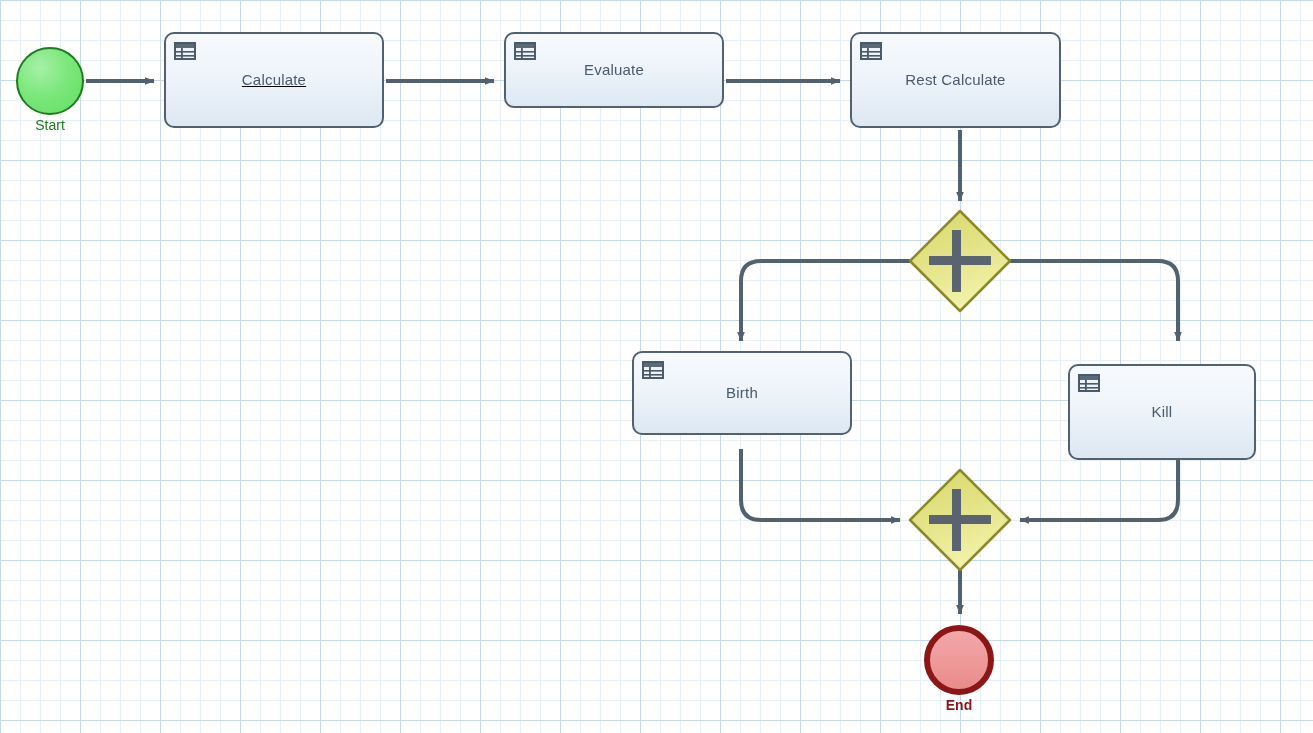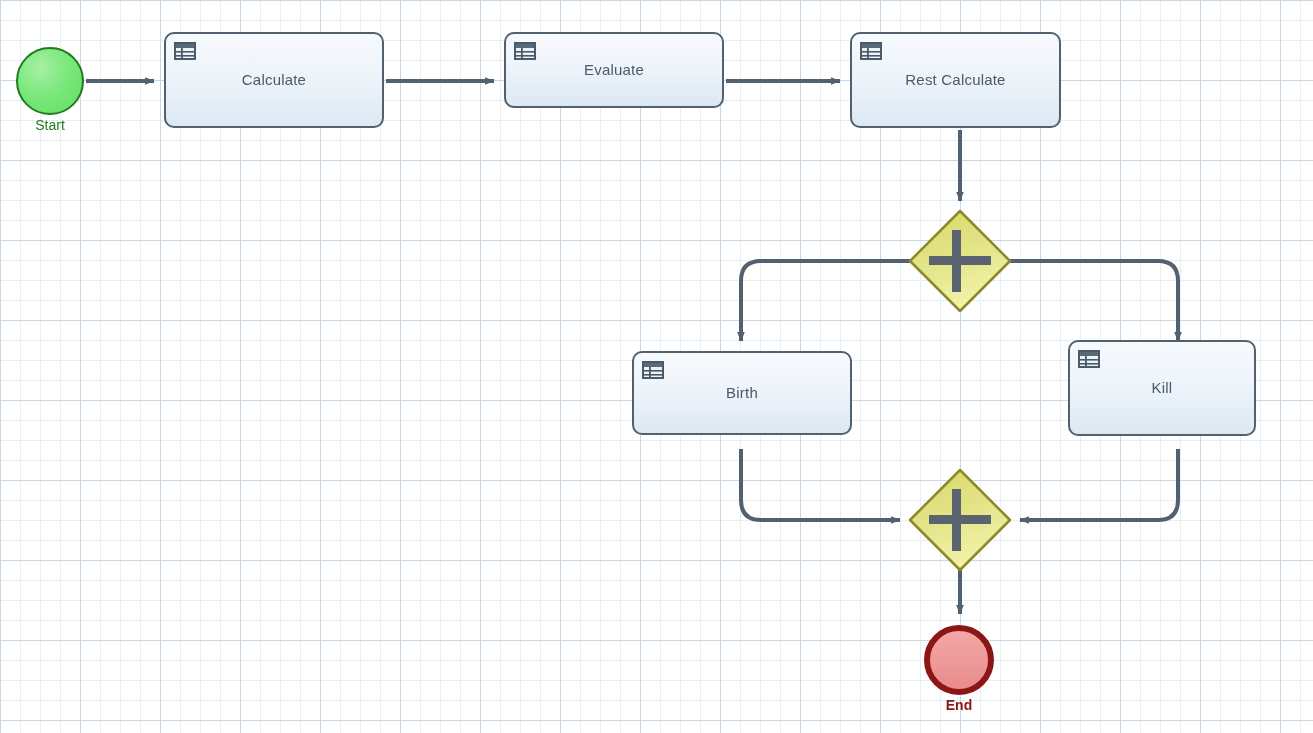--- a/index.html
+++ b/index.html
@@ -125,21 +125,21 @@
       <g fill="#5a6470">
         <rect x="952" y="489" width="9" height="62"></rect>
         <rect x="929" y="515" width="62" height="9"></rect>
       </g>
     </g>
   </svg>
 
   <div class="event start" style="left:16px; top:47px; width:68px; height:68px;"></div>
   <div class="event-label start-label" style="left:-30px; top:117px;">Start</div>
 
-  <div class="task" style="left:164px; top:32px; width:220px; height:96px;">
+  <div class="task" style="left:164px; top:32px; width:220px; height:96px;text-decoration:underline;">
     <svg class="task-icon" viewBox="0 0 22 18" xmlns="http://www.w3.org/2000/svg">
       <rect x="1" y="1" width="20" height="16" fill="#eef3f8" stroke="#4a5a6a" stroke-width="2"></rect>
       <rect x="2" y="2" width="18" height="4" fill="#5a6a78"></rect>
       <rect x="2" y="9" width="18" height="1.6" fill="#4a5a6a"></rect>
       <rect x="2" y="13" width="18" height="1.6" fill="#4a5a6a"></rect>
       <rect x="7" y="6" width="1.8" height="10" fill="#4a5a6a"></rect>
     </svg>
     <div class="task-label">Calculate</div>
   </div>
 
@@ -169,21 +169,21 @@
     <svg class="task-icon" viewBox="0 0 22 18" xmlns="http://www.w3.org/2000/svg">
       <rect x="1" y="1" width="20" height="16" fill="#eef3f8" stroke="#4a5a6a" stroke-width="2"></rect>
       <rect x="2" y="2" width="18" height="4" fill="#5a6a78"></rect>
       <rect x="2" y="9" width="18" height="1.6" fill="#4a5a6a"></rect>
       <rect x="2" y="13" width="18" height="1.6" fill="#4a5a6a"></rect>
       <rect x="7" y="6" width="1.8" height="10" fill="#4a5a6a"></rect>
     </svg>
     <div class="task-label">Birth</div>
   </div>
 
-  <div class="task" style="left:1068px; top:340px; width:188px; height:96px;">
+  <div class="task" style="left:1068px; top:364px; width:188px; height:96px;">
     <svg class="task-icon" viewBox="0 0 22 18" xmlns="http://www.w3.org/2000/svg">
       <rect x="1" y="1" width="20" height="16" fill="#eef3f8" stroke="#4a5a6a" stroke-width="2"></rect>
       <rect x="2" y="2" width="18" height="4" fill="#5a6a78"></rect>
       <rect x="2" y="9" width="18" height="1.6" fill="#4a5a6a"></rect>
       <rect x="2" y="13" width="18" height="1.6" fill="#4a5a6a"></rect>
       <rect x="7" y="6" width="1.8" height="10" fill="#4a5a6a"></rect>
     </svg>
     <div class="task-label">Kill</div>
   </div>
 

